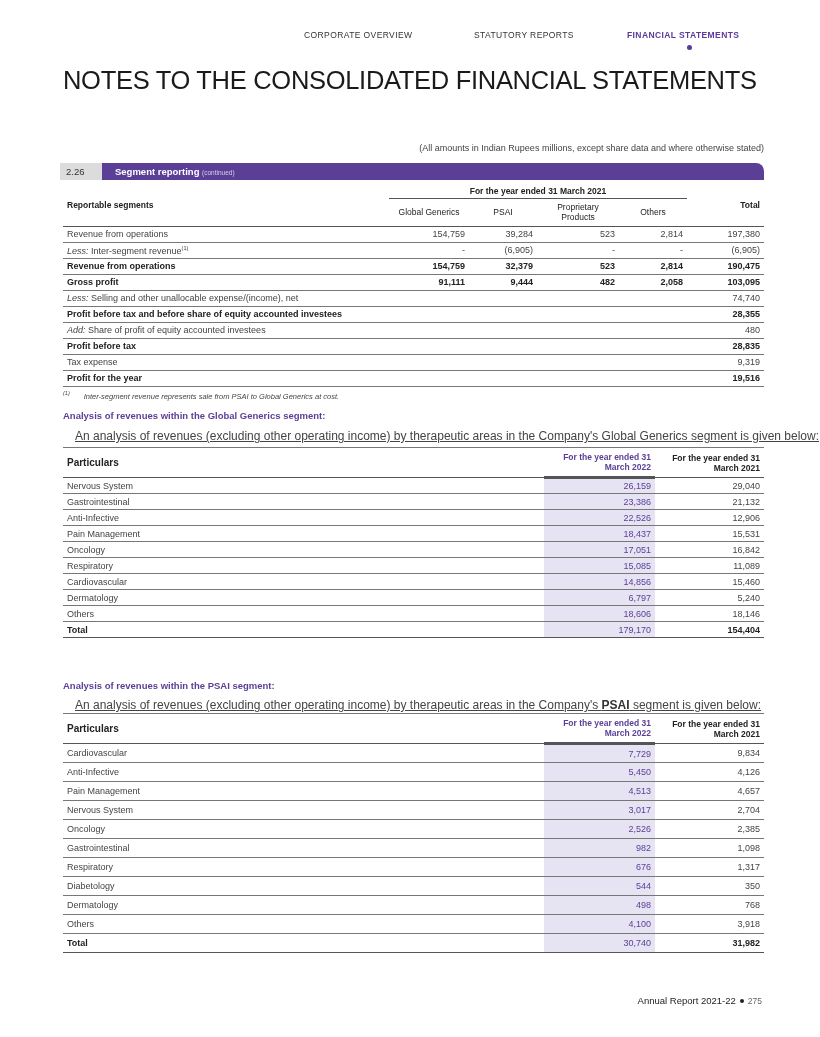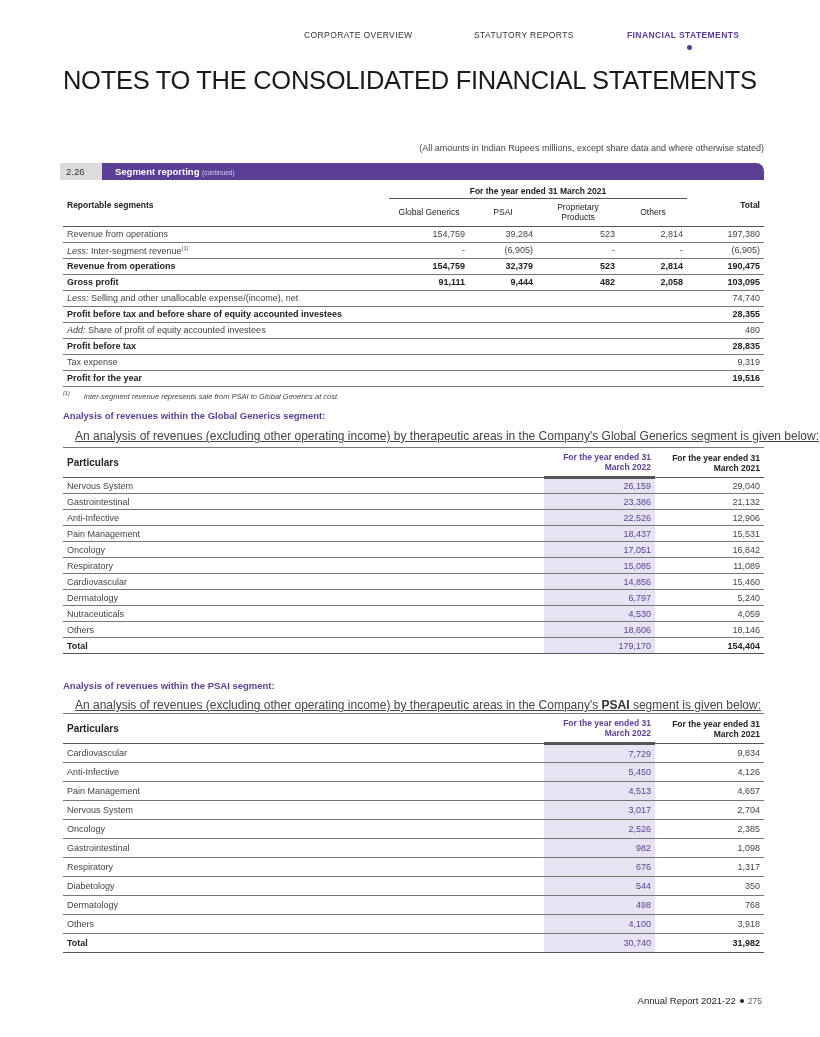--- a/index.html
+++ b/index.html
@@ -215,25 +215,20 @@
         <td>Cardiovascular</td>
         <td class="num cur">14,856</td>
         <td class="num">15,460</td>
       </tr>
       <tr style="height: 16px;">
         <td>Dermatology</td>
         <td class="num cur">6,797</td>
         <td class="num">5,240</td>
       </tr>
       <tr style="height: 16px;">
-        <td>Nutraceuticals</td>
-        <td class="num cur">4,530</td>
-        <td class="num">4,059</td>
-      </tr>
-      <tr style="height: 16px;">
         <td>Others</td>
         <td class="num cur">18,606</td>
         <td class="num">18,146</td>
       </tr>
       <tr class="bold" style="height: 16px;">
         <td style="border-bottom: 1.5px solid rgb(85, 85, 85);">Total</td>
         <td class="num cur" style="border-bottom: 1.5px solid rgb(85, 85, 85);">179,170</td>
         <td class="num" style="border-bottom: 1.5px solid rgb(85, 85, 85);">154,404</td>
       </tr>
     </tbody>

